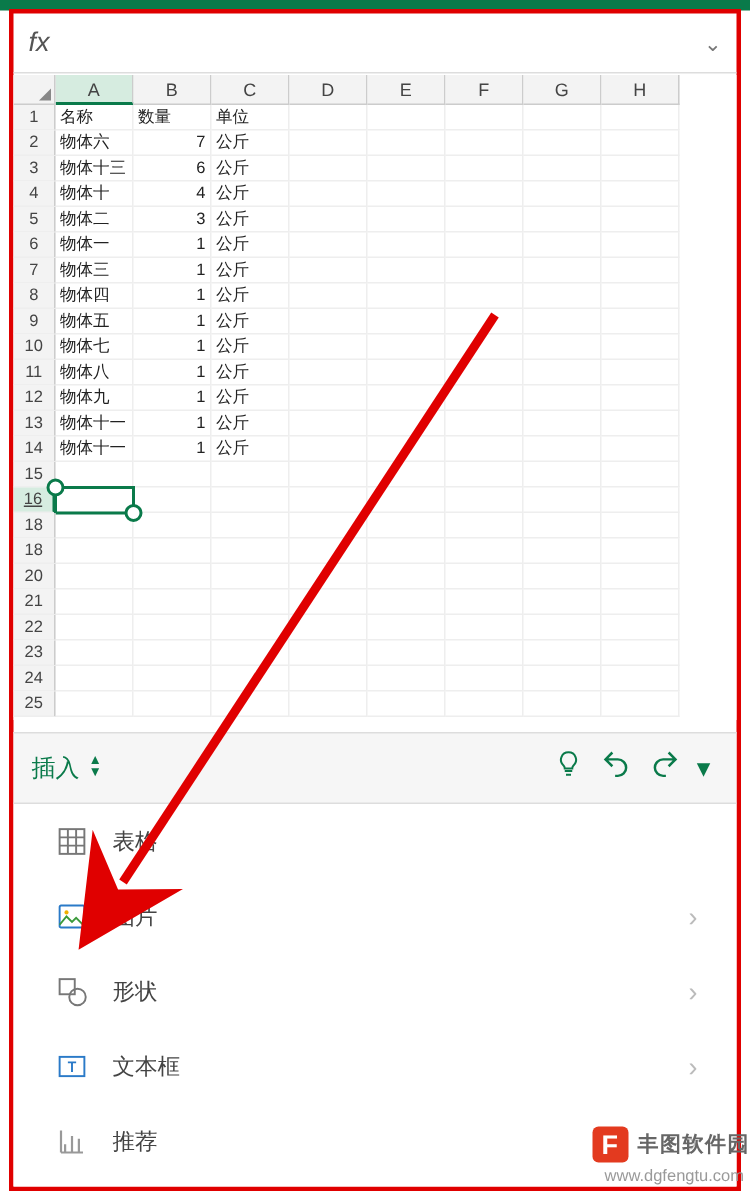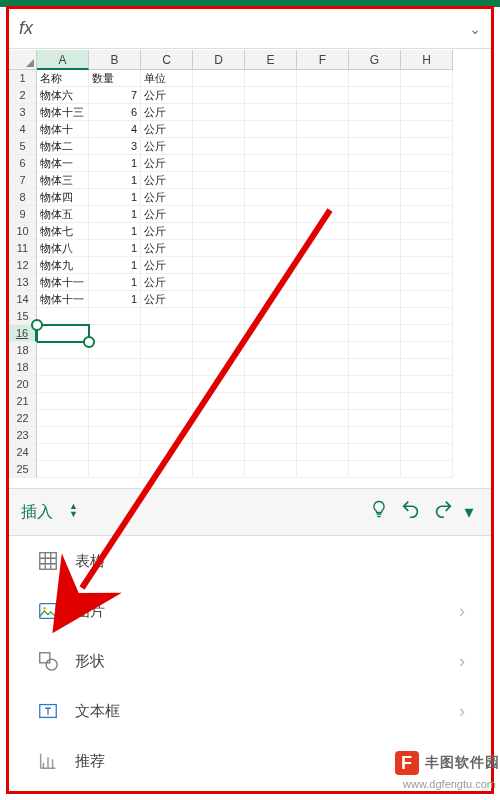--- a/index.html
+++ b/index.html
@@ -20,21 +20,21 @@
 .row { display: flex; height: 17px; }
 .rowhead { width: 28px; border-right: 1px solid #ccc; border-bottom: 1px solid #eee; background: #f3f3f3; font-size: 11px; color: #444; text-align: center; line-height: 17px; }
 .rowhead.selected { background: #d6ece0; border-right: 2px solid #0a7a4a; text-decoration: underline; }
 .cell { width: 52px; border-right: 1px solid #eee; border-bottom: 1px solid #eee; font-size: 11px; color: #222; padding: 0 3px; line-height: 17px; overflow: hidden; white-space: nowrap; }
 .cell.num { text-align: right; }
 .cell.selected { outline: 2px solid #0a7a4a; outline-offset: -1px; background: #fff; }
 
 .sel-handle { position: absolute; width: 12px; height: 12px; border: 2px solid #0a7a4a; border-radius: 50%; background: #fff; }
 
 .toolbar { position: absolute; left: 9px; right: 9px; top: 488px; height: 48px; background: #f6f6f6; border-top: 1px solid #ddd; border-bottom: 1px solid #ddd; display: flex; align-items: center; padding: 0 12px; }
-.mode-btn { display: flex; align-items: flex-start; gap: 16px; color: #0a7a4a; font-size: 16px; }
+.mode-btn { display: flex; align-items: flex-start; gap: 6px; color: #0a7a4a; font-size: 16px; }
 .updown { display: flex; flex-direction: column; font-size: 9px; line-height: 8px; color: #0a7a4a; }
 .tb-spacer { flex: 1; }
 .tb-icon { width: 32px; text-align: center; color: #0a7a4a; font-size: 22px; }
 .tb-more { width: 20px; text-align: center; color: #0a7a4a; font-size: 18px; }
 
 .menu-panel { position: absolute; left: 9px; right: 9px; top: 536px; bottom: 9px; background: #fff; overflow: hidden; }
 .menu-item { display: flex; align-items: center; height: 50px; padding: 0 26px; color: #444; font-size: 15px; }
 .menu-icon { width: 26px; height: 26px; display: flex; align-items: center; justify-content: center; margin-right: 14px; }
 .menu-chevron { margin-left: auto; color: #bbb; font-size: 18px; }
 

